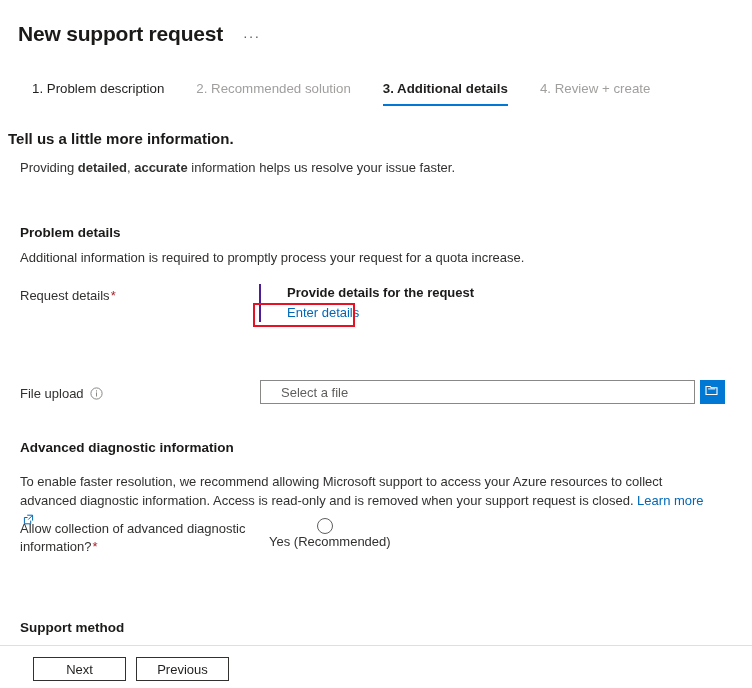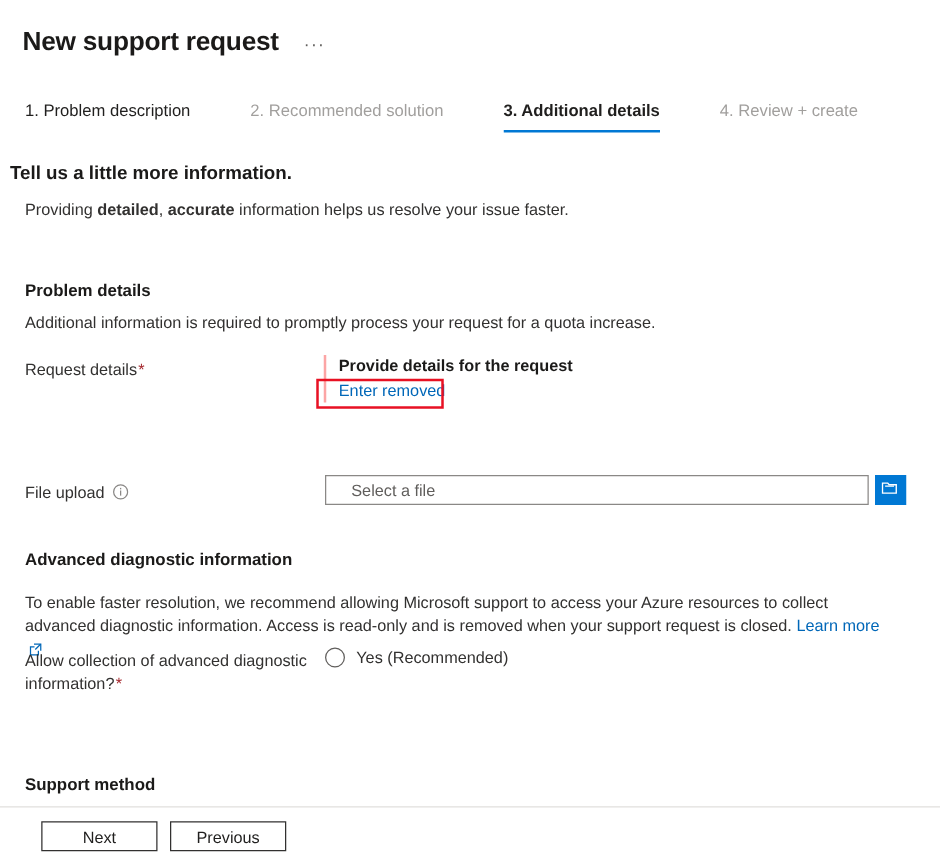--- a/index.html
+++ b/index.html
@@ -37,25 +37,25 @@
     color: #605e5c;
     letter-spacing: 1px;
     cursor: pointer;
     line-height: 20px;
     padding: 0 2px;
   }
 
   
   .tabs {
     position: absolute;
-    left: 20px;
+    left: 32px;
     top: 80px;
     display: flex;
     align-items: center;
-    gap: 16px;
+    gap: 0;
   }
   .tab {
     font-size: 13.3px;
     padding: 0 14px 8px 0;
     margin-right: 18px;
     position: relative;
     cursor: pointer;
     white-space: nowrap;
     line-height: 18px;
   }
@@ -134,22 +134,22 @@
     line-height: 17px;
   }
   .req-star { color: #a4262c; margin-left: 1px; }
 
   #request-details-label { left: 20px; top: 287px; }
 
   .request-block {
     position: absolute;
     left: 259px;
     top: 284px;
-    padding-left: 10px;
-    border-left: 2px solid #fca5a5;
+    padding-left: 26px;
+    border-left: 2px solid #4c1d95;
     height: 38px;
     box-sizing: border-box;
   }
   .request-block-title {
     font-size: 13px;
     font-weight: 700;
     color: #1b1a19;
     line-height: 18px;
     white-space: nowrap;
   }
@@ -219,24 +219,25 @@
     width: 232px;
     line-height: 18px;
   }
   .radio-group {
     position: absolute;
     left: 260px;
     top: 518px;
   }
   .radio-row {
     display: flex;
-    align-items: flex-start;
+    align-items: center;
     height: 24px;
     margin-bottom: 6px;
     cursor: pointer;
+    flex-direction: column;
   }
   .radio-circle {
     width: 16px;
     height: 16px;
     border-radius: 50%;
     border: 1px solid #605e5c;
     box-sizing: border-box;
     background: #fff;
     flex: none;
   }
@@ -309,21 +310,21 @@
 
   <div id="problem-details-title" class="section-title">Problem details</div>
   <div id="problem-details-desc" class="para">Additional information is required to promptly process your request for a quota increase.</div>
 
   <div id="request-details-label" class="field-label">
     <span>Request details</span><span class="req-star">*</span>
   </div>
 
   <div class="request-block">
     <div class="request-block-title">Provide details for the request</div>
-    <span class="enter-details-link">Enter removed</span>
+    <span class="enter-details-link">Enter details</span>
   </div>
   <div class="red-highlight"></div>
 
   <div id="file-upload-label" class="field-label">
     <span>File upload</span><span class="info-icon"><svg width="13" height="13" viewBox="0 0 13 13">
           <circle cx="6.5" cy="6.5" r="5.6" fill="none" stroke="#8a8886" stroke-width="1"></circle>
           <rect x="6" y="5.4" width="1" height="4.1" fill="#8a8886"></rect>
           <rect x="6" y="3.3" width="1" height="1.2" fill="#8a8886"></rect>
         </svg></span>
   </div>

